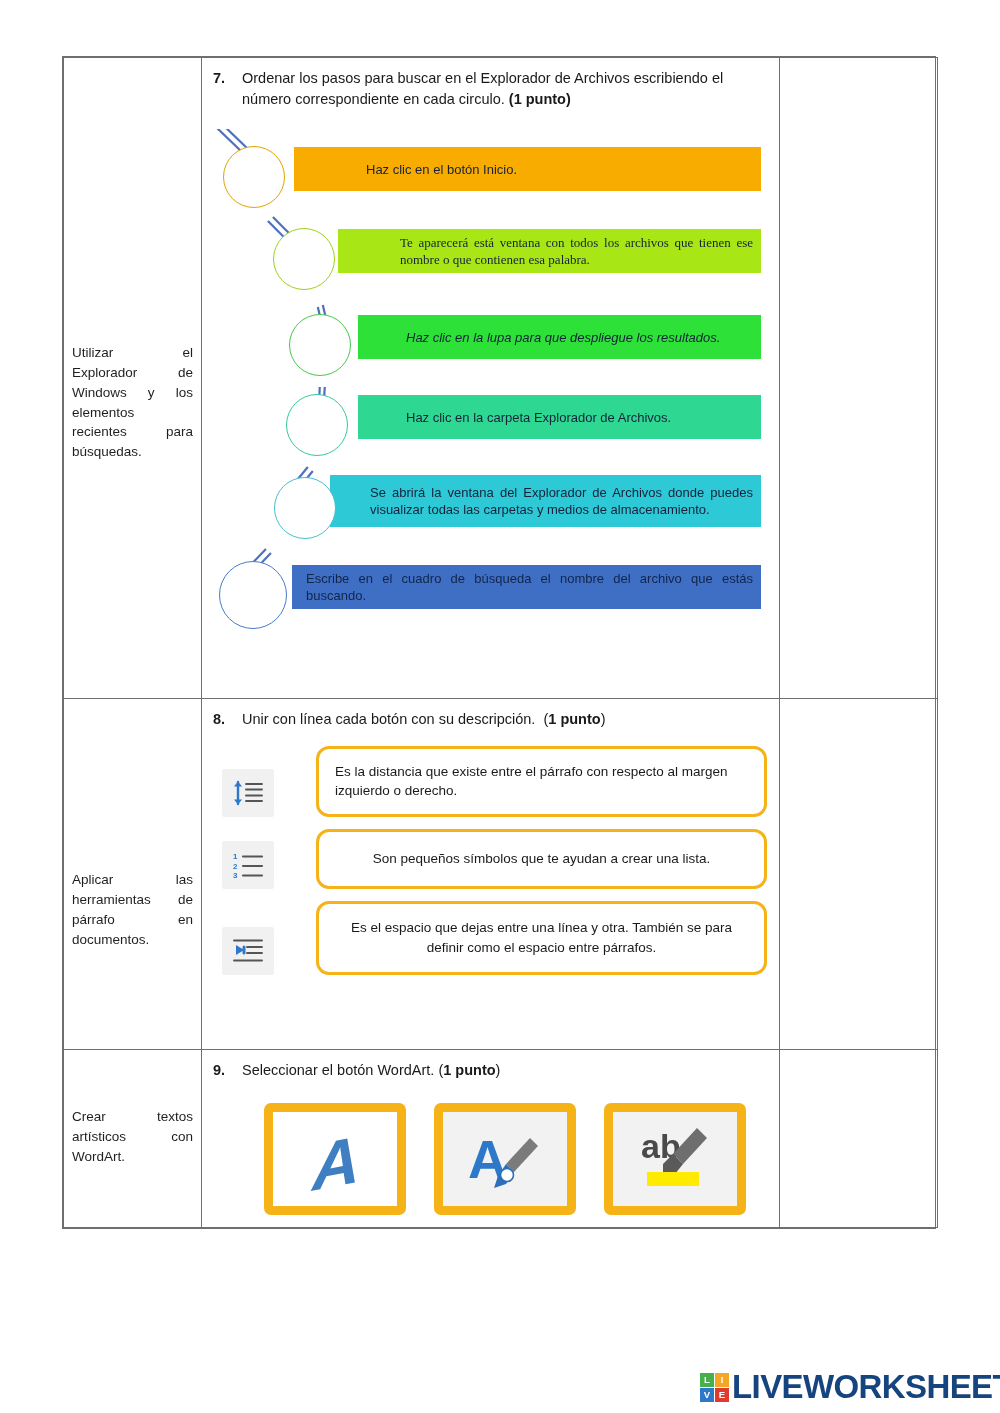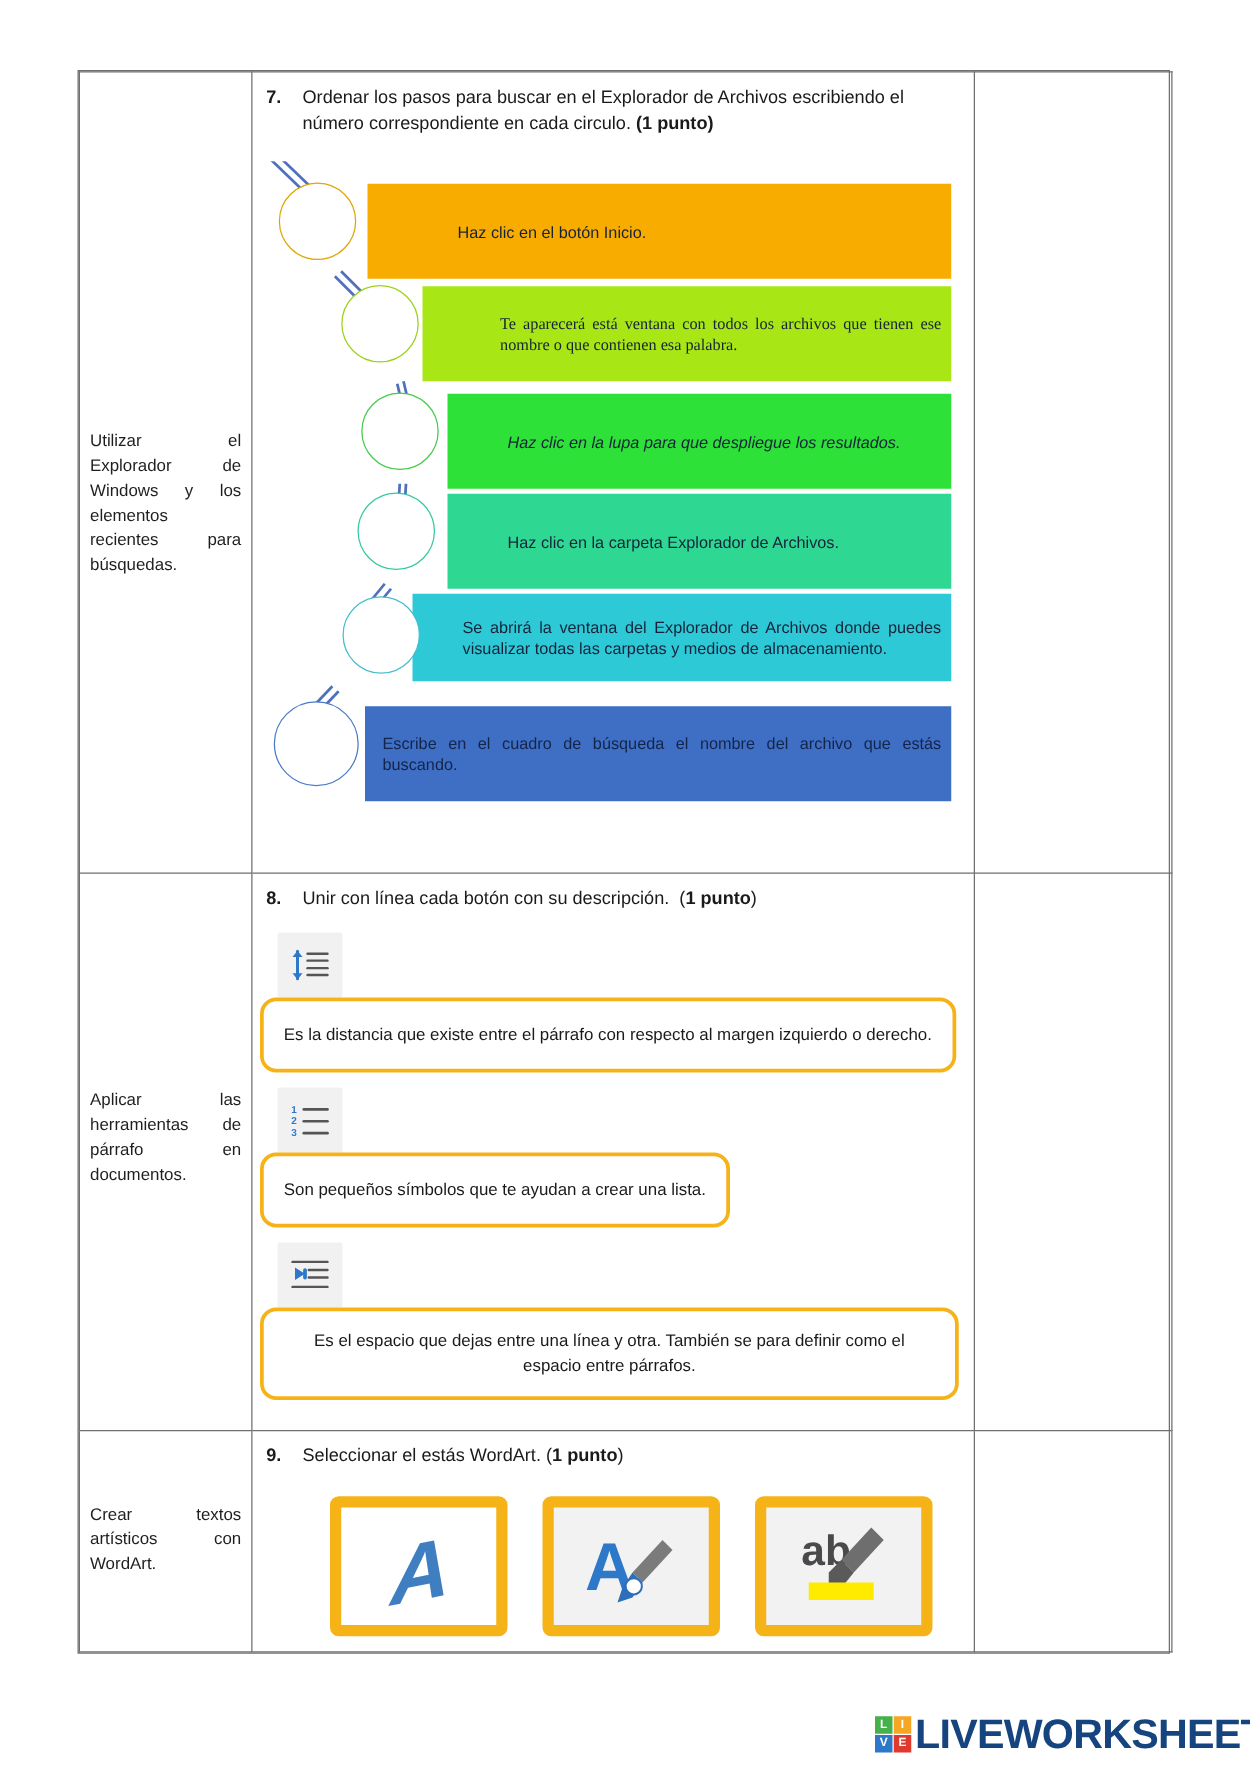--- a/index.html
+++ b/index.html
@@ -81,21 +81,21 @@
   }
   .chain {
     position: absolute;
     left: 0; top: 0;
     width: 100%; height: 100%;
     pointer-events: none;
   }
   .bar {
     position: absolute;
     top: 0;
-    height: 76px;
+    height: 44px;
     box-sizing: border-box;
     display: flex;
     align-items: center;
   }
   .bar-text {
     font-size: 13px;
     line-height: 1.32;
     color: #16233a;
     text-align: justify;
     display: block;
@@ -108,23 +108,22 @@
     height: 62px;
     border-radius: 50%;
     background: #ffffff;
     box-sizing: border-box;
   }
 
   
   .match { margin-top: 16px; position: relative; }
   .match-row {
     display: flex;
-    align-items: flex-start;
+    align-items: flex-end;
     margin-bottom: 12px;
-    flex-direction: column;
   }
   .btn-icon {
     width: 52px;
     height: 48px;
     background: #f1f1f1;
     border-radius: 2px;
     flex: 0 0 52px;
     margin-left: 14px;
     margin-right: 42px;
     display: flex;
@@ -268,21 +267,21 @@
               <span class="bar-text" style="position:relative;padding:0 20px 0 48px;font-style:italic;">Haz clic en la lupa para que despliegue los resultados.</span>
             </div>
             <div class="circ" style="left:81px;top:185px;border:1.6px solid #46c94b;"></div>
 
             <div class="bar" style="left:150px;right:6px;top:266px;">
               <div style="position:absolute;left:0;top:0;right:0;bottom:0;background:#2ed892;"></div>
               <span class="bar-text" style="position:relative;padding:0 8px 0 48px;text-align:left;">Haz clic en la carpeta Explorador de Archivos.</span>
             </div>
             <div class="circ" style="left:78px;top:265px;border:1.6px solid #34c9a0;"></div>
 
-            <div class="bar" style="left:122px;right:6px;top:346px;height:70px;">
+            <div class="bar" style="left:122px;right:6px;top:346px;height:52px;">
               <div style="position:absolute;left:0;top:0;right:0;bottom:0;background:#2ec9d6;"></div>
               <span class="bar-text" style="position:relative;padding:0 8px 0 40px;">Se abrirá la ventana del Explorador de Archivos donde puedes visualizar todas las carpetas y medios de almacenamiento.</span>
             </div>
             <div class="circ" style="left:66px;top:348px;border:1.6px solid #45bfcf;"></div>
 
             <div class="bar" style="left:84px;right:6px;top:436px;align-items:center;">
               <div style="position:absolute;left:0;top:0;right:0;bottom:0;background:#3f6fc4;"></div>
               <span class="bar-text" style="position:relative;padding:0 8px 0 14px;color:#13254a;">Escribe en el cuadro de búsqueda el nombre del archivo que estás buscando.</span>
             </div>
             <div class="circ" style="left:11px;top:432px;width:68px;height:68px;border:1.6px solid #4a7ac9;"></div>
@@ -389,21 +388,21 @@
           <span>Crear textos</span>
           <span>artísticos con</span>
           <span class="obj-last">WordArt.</span>
         </div>
       </td>
 
       <td>
         <div class="main-cell">
           <div class="q">
             <span class="q-num">9.</span>
-            <span class="q-text"><span>Seleccionar el estás WordArt.</span> <span>(</span><b>1 punto</b><span>)</span></span>
+            <span class="q-text"><span>Seleccionar el botón WordArt.</span> <span>(</span><b>1 punto</b><span>)</span></span>
           </div>
 
           <div class="wordart-row">
 
             <div class="wa-btn white">
               <svg width="70" height="74" viewBox="0 0 70 74">
                 <text x="8" y="62" font-family="Liberation Sans, sans-serif" font-size="66" font-weight="bold" font-style="italic" fill="#3f7fc1" transform="skewY(-11) translate(4,9)">A</text>
               </svg>
             </div>
 

